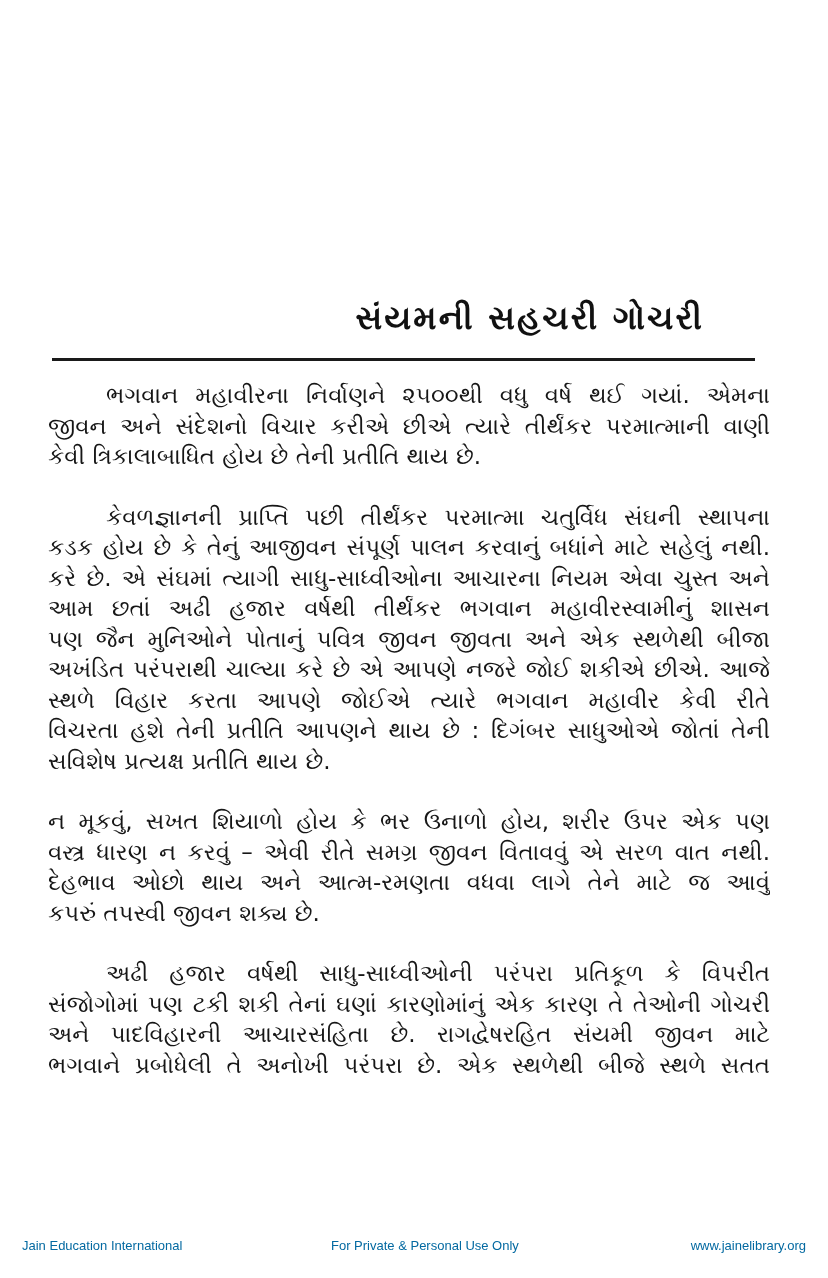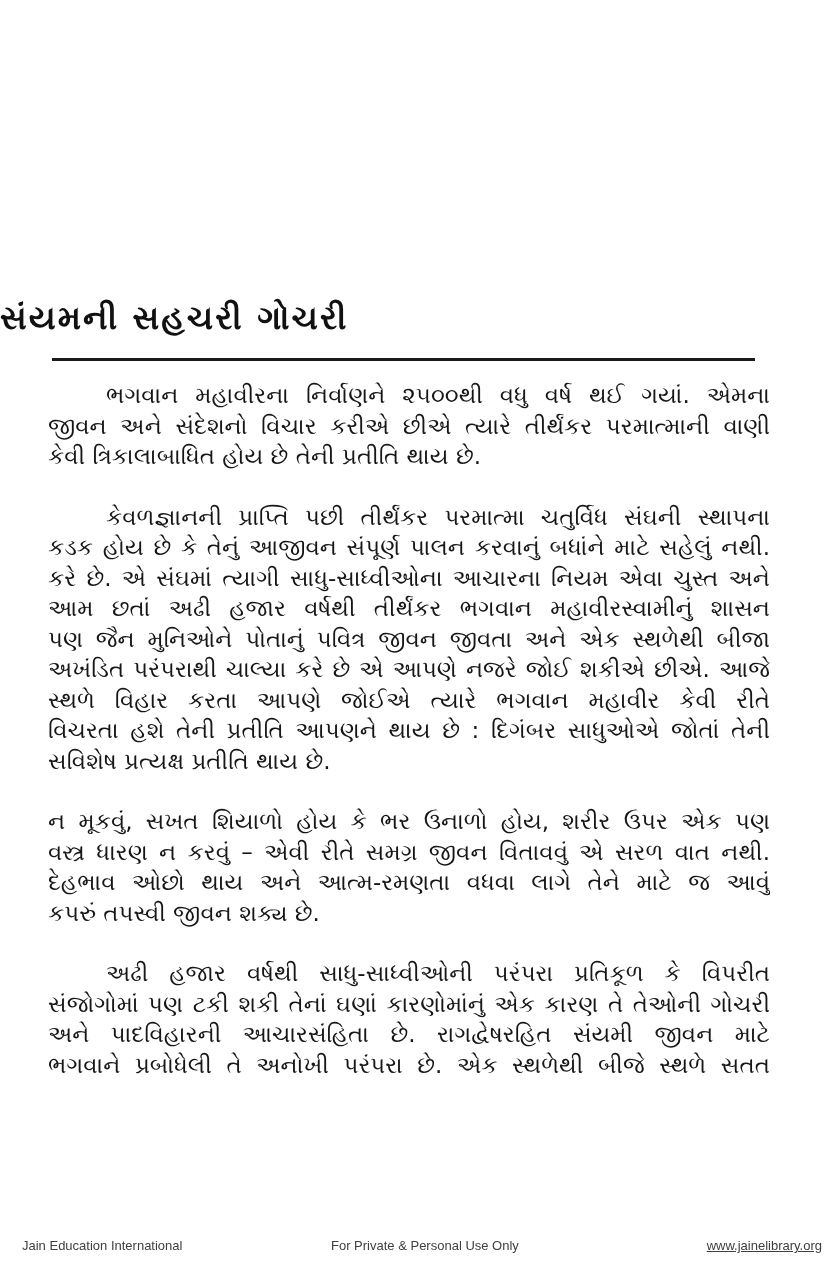--- a/index.html
+++ b/index.html
@@ -1,34 +1,34 @@
 <!DOCTYPE html>
 <html><head>
 <meta charset="utf-8">
 <style>
   html, body { margin: 0; padding: 0; background: #ffffff; }
   body { width: 828px; height: 1278px; position: relative; overflow: hidden;
          font-family: "DejaVu Sans", sans-serif; color: #161616; }
   .page { position: absolute; left: 0; top: 0; width: 828px; height: 1278px; }
-  .title { position: absolute; left: 0; width: 704px; top: 293px; text-align: left;
+  .title { position: absolute; left: 0; width: 704px; top: 293px; text-align: right;
            font-size: 33px; font-weight: bold; letter-spacing: 2px; color: #111; line-height: 50px; }
   .rule { position: absolute; left: 52px; top: 358px; width: 703px; height: 3px; background: #1a1a1a; }
   .body-text { position: absolute; left: 48px; width: 722px; top: 380px; }
   .para { margin: 0 0 30px 0; font-size: 23px; line-height: 30.5px; text-align: justify;
           text-align-last: left; }
   .para .line { display: block; text-align: justify; text-align-last: justify; white-space: nowrap;
                 overflow: hidden; }
   .para .line.last { text-align-last: left; }
   .para .line.indent { padding-left: 58px; }
   .footer { position: absolute; top: 1238px; left: 0; width: 828px; height: 20px;
-            font-family: "Liberation Sans", sans-serif; font-size: 13px; color: #404040; }
+            font-family: "Liberation Sans", sans-serif; font-size: 13px; color: #0369a1; }
   .footer span { position: absolute; top: 0; }
   .f-left { left: 22px; }
   .f-mid { left: 311px; margin-left: 20px; }
-  .f-right { right: 6px; text-decoration: underline; }
+  .f-right { right: 22px; }
 </style>
 </head>
 <body>
 
 <div class="page">
   <div class="title">સંયમની સહચરી ગોચરી</div>
   <div class="rule"></div>
 
   <div class="body-text">
 

